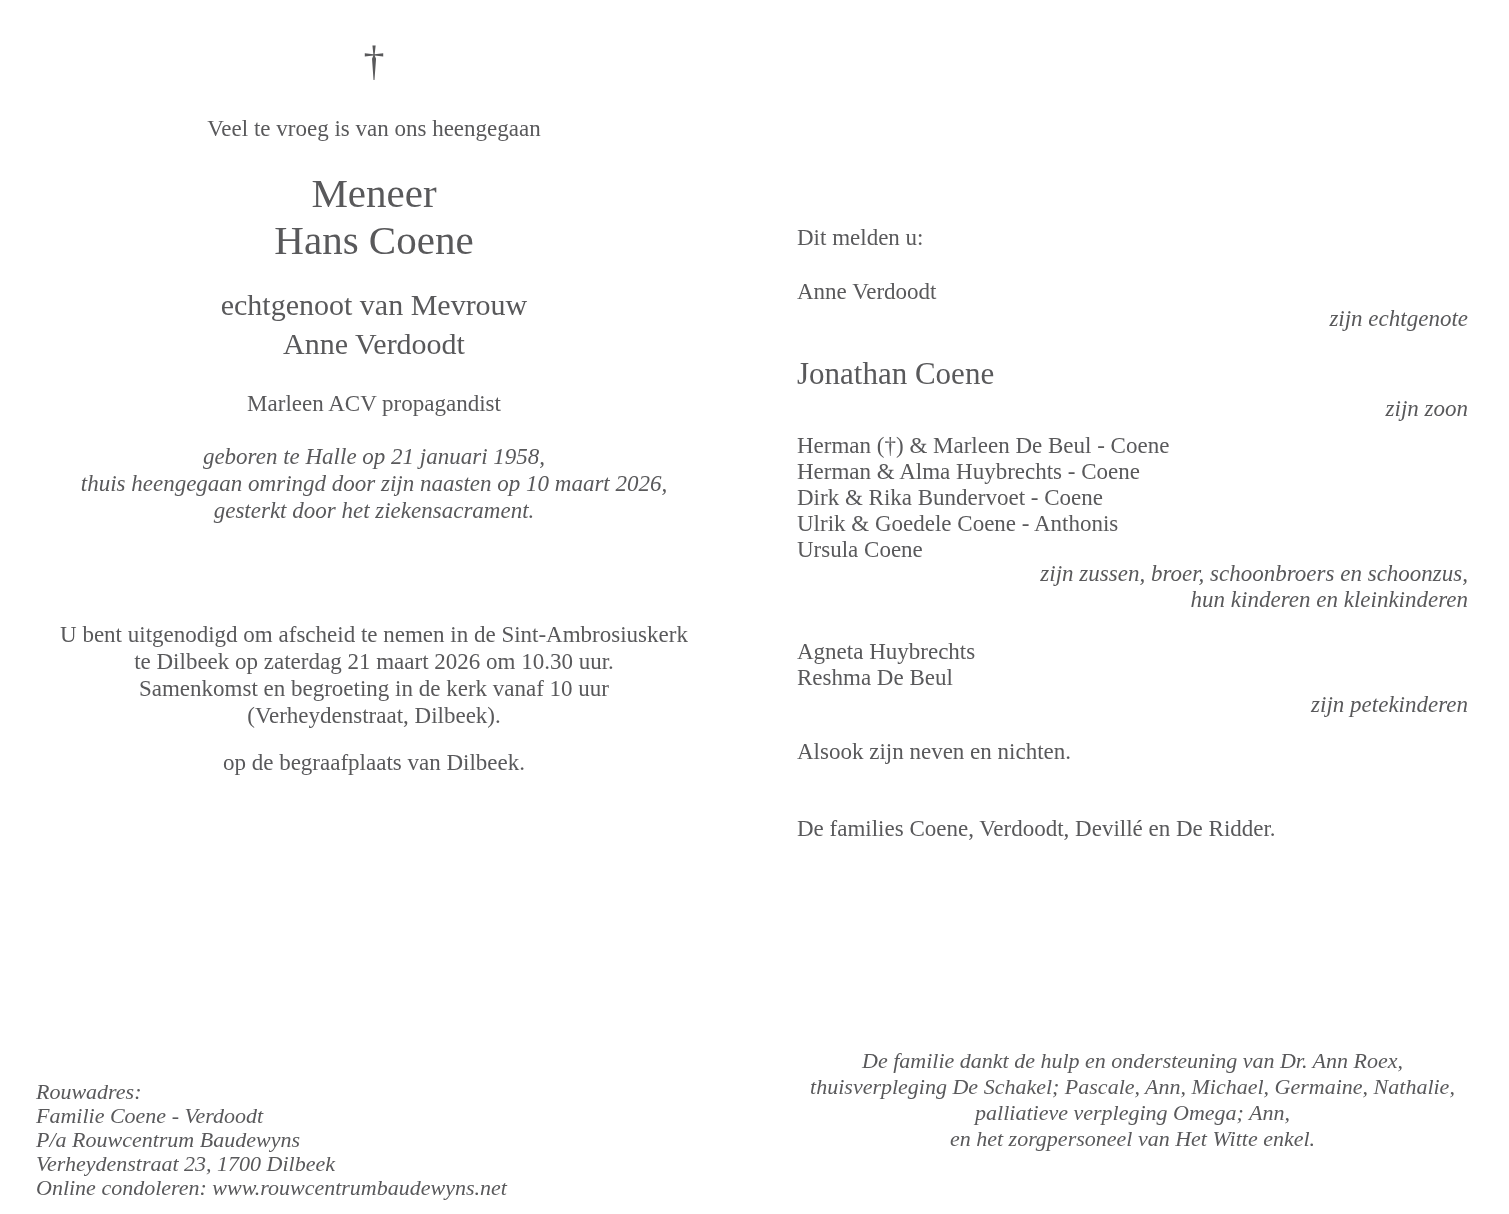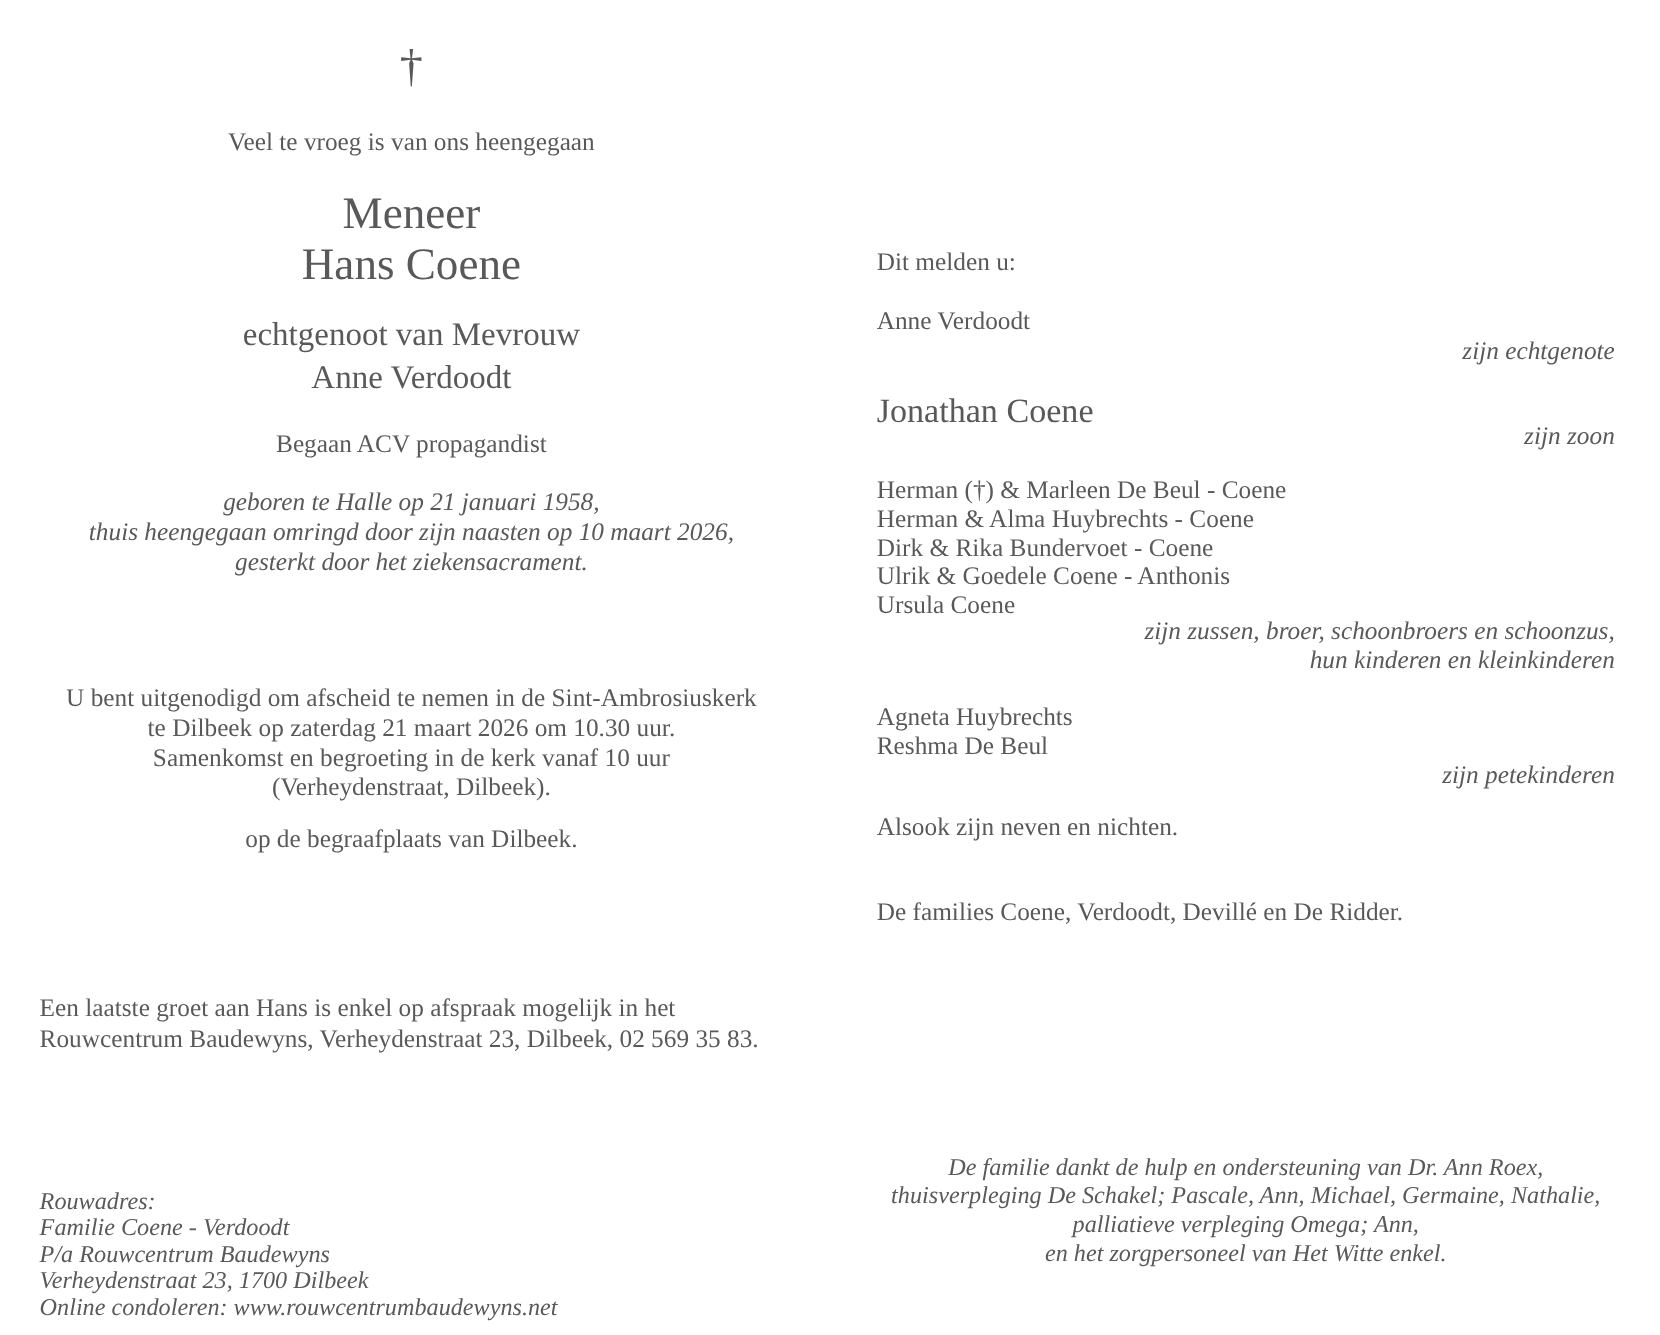--- a/index.html
+++ b/index.html
@@ -31,21 +31,21 @@
   .life        { top: 443px; font-size: 23px; line-height: 27px; }
   .invitation  { top: 621px; font-size: 23px; line-height: 27px; }
   .burial      { top: 749px; font-size: 23px; line-height: 28px; }
   .greeting    { top: 903px; font-size: 23px; line-height: 28px; }
   .rouwadres   { top: 1032px; font-size: 22px; line-height: 24px; margin-top: 48px; }
 
   .announce    { top: 225px; font-size: 23px; }
   .wife        { top: 279px; font-size: 23px; }
   .wife-rel    { top: 306px; font-size: 23px; }
   .son         { top: 356px; font-size: 31px; }
-  .son-rel     { top: 384px; font-size: 23px; }
+  .son-rel     { top: 396px; font-size: 23px; }
   .siblings    { top: 433px; font-size: 23px; line-height: 26px; }
   .sib-rel     { top: 561px; font-size: 23px; line-height: 26px; }
   .godchildren { top: 639px; font-size: 23px; line-height: 26px; }
   .god-rel     { top: 692px; font-size: 23px; }
   .others      { top: 739px; font-size: 23px; }
   .families    { top: 816px; font-size: 23px; }
   .thanks      { top: 1048px; font-size: 22px; line-height: 26px; }
 </style>
 </head>
 <body>
@@ -59,43 +59,39 @@
   <div class="abs lc name-block">
     <div class="line">Meneer</div>
     <div class="line">Hans Coene</div>
   </div>
 
   <div class="abs lc spouse">
     <div class="line">echtgenoot van Mevrouw</div>
     <div class="line">Anne Verdoodt</div>
   </div>
 
-  <div class="abs lc occupation line">Begaan ACV propagandist</div>
+  <div class="abs lc occupation line">Marleen ACV propagandist</div>
 
   <div class="abs lc life it">
     <div class="line">geboren te Halle op 21 januari 1958,</div>
     <div class="line">thuis heengegaan omringd door zijn naasten op 10 maart 2026,</div>
     <div class="line">gesterkt door het ziekensacrament.</div>
   </div>
 
   <div class="abs lc invitation">
     <div class="line">U bent uitgenodigd om afscheid te nemen in de Sint-Ambrosiuskerk</div>
     <div class="line">te Dilbeek op zaterdag 21 maart 2026 om 10.30 uur.</div>
     <div class="line">Samenkomst en begroeting in de kerk vanaf 10 uur</div>
     <div class="line">(Verheydenstraat, Dilbeek).</div>
   </div>
 
   <div class="abs lc burial">
     <div class="line">op de begraafplaats van Dilbeek.</div>
   </div>
 
-  <div class="abs lc greeting all">
-    <div class="line">Een laatste groet aan Hans is enkel op afspraak mogelijk in het</div>
-    <div class="line">Rouwcentrum Baudewyns, Verheydenstraat 23, Dilbeek, 02 569 35 83.</div>
-  </div>
 
   <div class="abs lc rouwadres it all">
     <div class="line">Rouwadres:</div>
     <div class="line">Familie Coene - Verdoodt</div>
     <div class="line">P/a Rouwcentrum Baudewyns</div>
     <div class="line">Verheydenstraat 23, 1700 Dilbeek</div>
     <div class="line">Online condoleren: www.rouwcentrumbaudewyns.net</div>
   </div>
 
   <div class="abs rc announce line">Dit melden u:</div>

